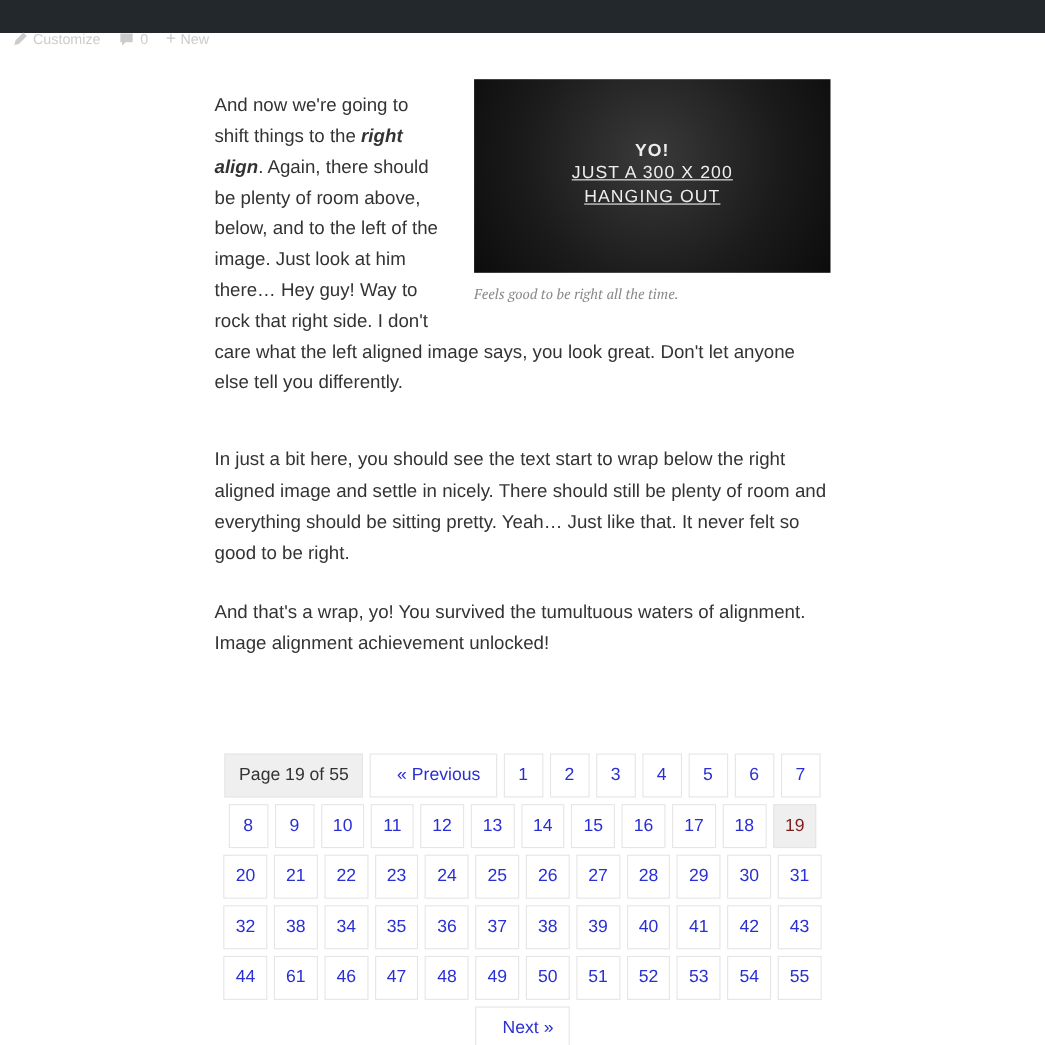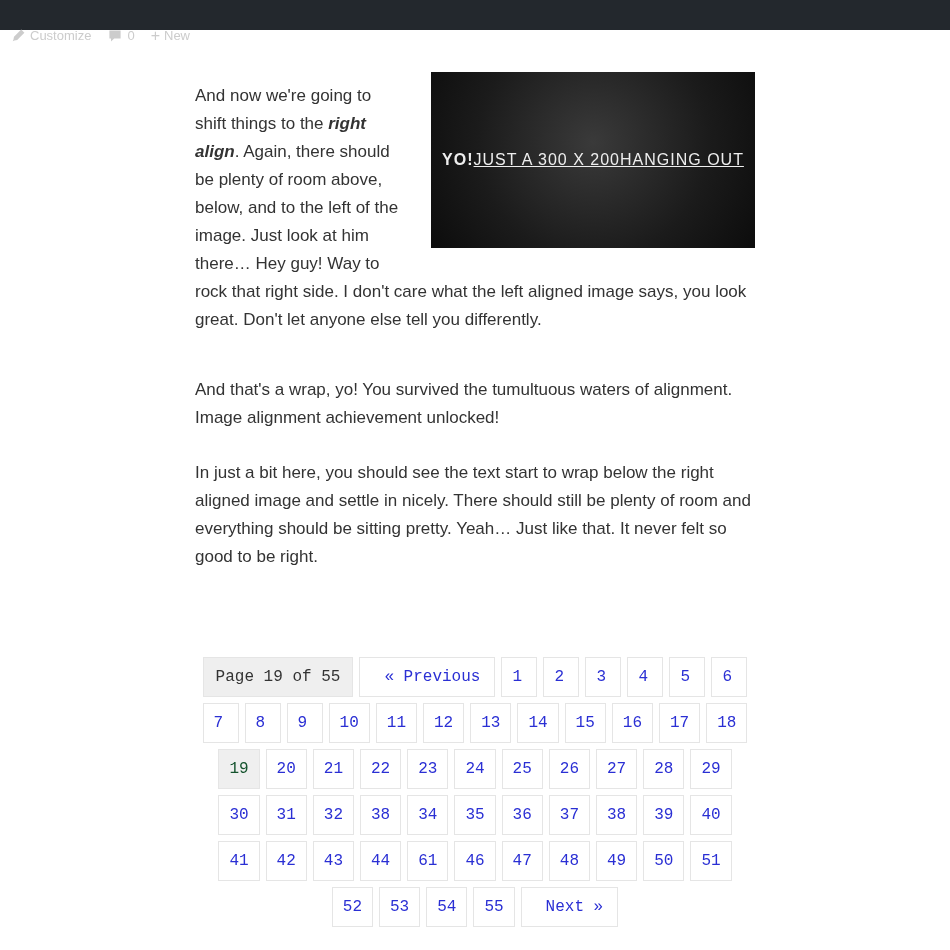--- a/index.html
+++ b/index.html
@@ -5,30 +5,30 @@
   html,body{margin:0;padding:0;font-family:Georgia,"Times New Roman",serif;color:#333;background:#fff;}
   .admin-bar{background:#23282d;color:#ccc;height:30px;display:flex;align-items:center;font-family:-apple-system,Helvetica,Arial,sans-serif;font-size:13px;padding:0 10px;}
   .admin-item{display:flex;align-items:center;margin-right:16px;cursor:pointer;color:#ccc;text-decoration:none;margin-top:41px;}
   .admin-item svg{width:16px;height:16px;fill:#ccc;margin-right:4px;}
   .admin-item .plus{font-size:16px;line-height:1;margin-right:4px;font-weight:400;}
   .page{max-width:950px;margin:0 auto;background:#fff;}
   .content{max-width:560px;margin:0 auto;padding:36px 18px 60px 18px;}
   .content p{font-size:17px;line-height:1.65;margin:16px 0 26px 0;color:#333;font-family:Liberation Sans, sans-serif;}
   .content p em{font-style:italic;font-weight:600;}
   figure.right{float:right;margin:6px 0 14px 24px;width:324px;}
-  .imgbox{width:324px;height:176px;background:radial-gradient(circle at 50% 40%,#3a3a3a 0%, #1b1b1b 60%, #0c0c0c 100%);display:flex;align-items:center;justify-content:center;color:#eee;font-family:"Helvetica Neue",Arial,sans-serif;text-align:center;}
+  .imgbox{width:324px;height:176px;background:radial-gradient(circle at 50% 40%,#3a3a3a 0%, #1b1b1b 60%, #0c0c0c 100%);display:flex;flex-direction:column;align-items:center;justify-content:center;color:#eee;font-family:"Helvetica Neue",Arial,sans-serif;text-align:center;}
   .imgbox .l1{font-weight:700;letter-spacing:1px;font-size:16px;}
   .imgbox .l2,.imgbox .l3{font-weight:300;letter-spacing:1px;font-size:16px;line-height:1.35;text-decoration:underline;}
   figcaption{font-style:italic;color:#888;font-size:13px;margin-top:10px;font-family:"PT Serif",Georgia,serif;}
   .clear{clear:both;}
   .pager-wrap{max-width:560px;margin:0 auto;padding:0 12px 50px 12px;}
   .pager{display:flex;flex-wrap:wrap;gap:6px;justify-content:center;}
-  .pager .cell{border:1px solid #e5e5e5;background:#fff;color:#2a2fd4;font-size:16px;line-height:1;padding:11px 10px;min-width:14px;cursor:pointer;font-family:Liberation Mono, monospace;}
+  .pager .cell{border:1px solid #e5e5e5;background:#fff;color:#2a2fd4;font-size:16px;line-height:1;padding:11px 10px;min-width:14px;text-align:center;cursor:pointer;font-family:Liberation Sans, sans-serif;}
   .pager .cell.info{background:#efefef;color:#333;cursor:default;padding-left:12px;padding-right:12px;}
-  .pager .cell.current{background:#efefef;color:#14532d;cursor:default;}
+  .pager .cell.current{background:#efefef;color:#7f1d1d;cursor:default;}
   .pager .cell.nav{padding-left:24px;padding-right:14px;}
 </style>
 </head>
 <body>
 
 <div class="admin-bar">
   <a class="admin-item">
     <svg viewBox="0 0 20 20">
         <path d="M14 2l4 4-9 9-5 1 1-5 9-9zM4 15l1 1-1.5.5L4 15z"></path>
       </svg>
@@ -48,31 +48,32 @@
 
 <div class="page">
   <div class="content">
 
     <figure class="right">
       <div class="imgbox">
         <div class="l1">YO!</div>
         <div class="l2">JUST A 300 X 200</div>
         <div class="l3">HANGING OUT</div>
       </div>
+      <figcaption>Feels good to be right all the time.</figcaption>
     </figure>
 
     <p>
       <span>And now we're going to shift things to the </span><em>right align</em><span>. Again, there should be plenty of room above, below, and to the left of the image. Just look at him there… Hey guy! Way to rock that right side. I don't care what the left aligned image says, you look great. Don't let anyone else tell you differently.</span>
     </p>
 
     <div class="clear"></div>
 
+    <p>In just a bit here, you should see the text start to wrap below the right aligned image and settle in nicely. There should still be plenty of room and everything should be sitting pretty. Yeah… Just like that. It never felt so good to be right.</p>
+
     <p>And that's a wrap, yo! You survived the tumultuous waters of alignment. Image alignment achievement unlocked!</p>
-
-    <p>In just a bit here, you should see the text start to wrap below the right aligned image and settle in nicely. There should still be plenty of room and everything should be sitting pretty. Yeah… Just like that. It never felt so good to be right.</p>
 
   </div>
 
   <div class="pager-wrap">
     <div class="pager" id="pager">
         <span class="cell info">Page 19 of 55</span>
         <span class="cell nav">« Previous</span>
         <span class="cell ">1</span>
         <span class="cell ">2</span>
         <span class="cell ">3</span>

